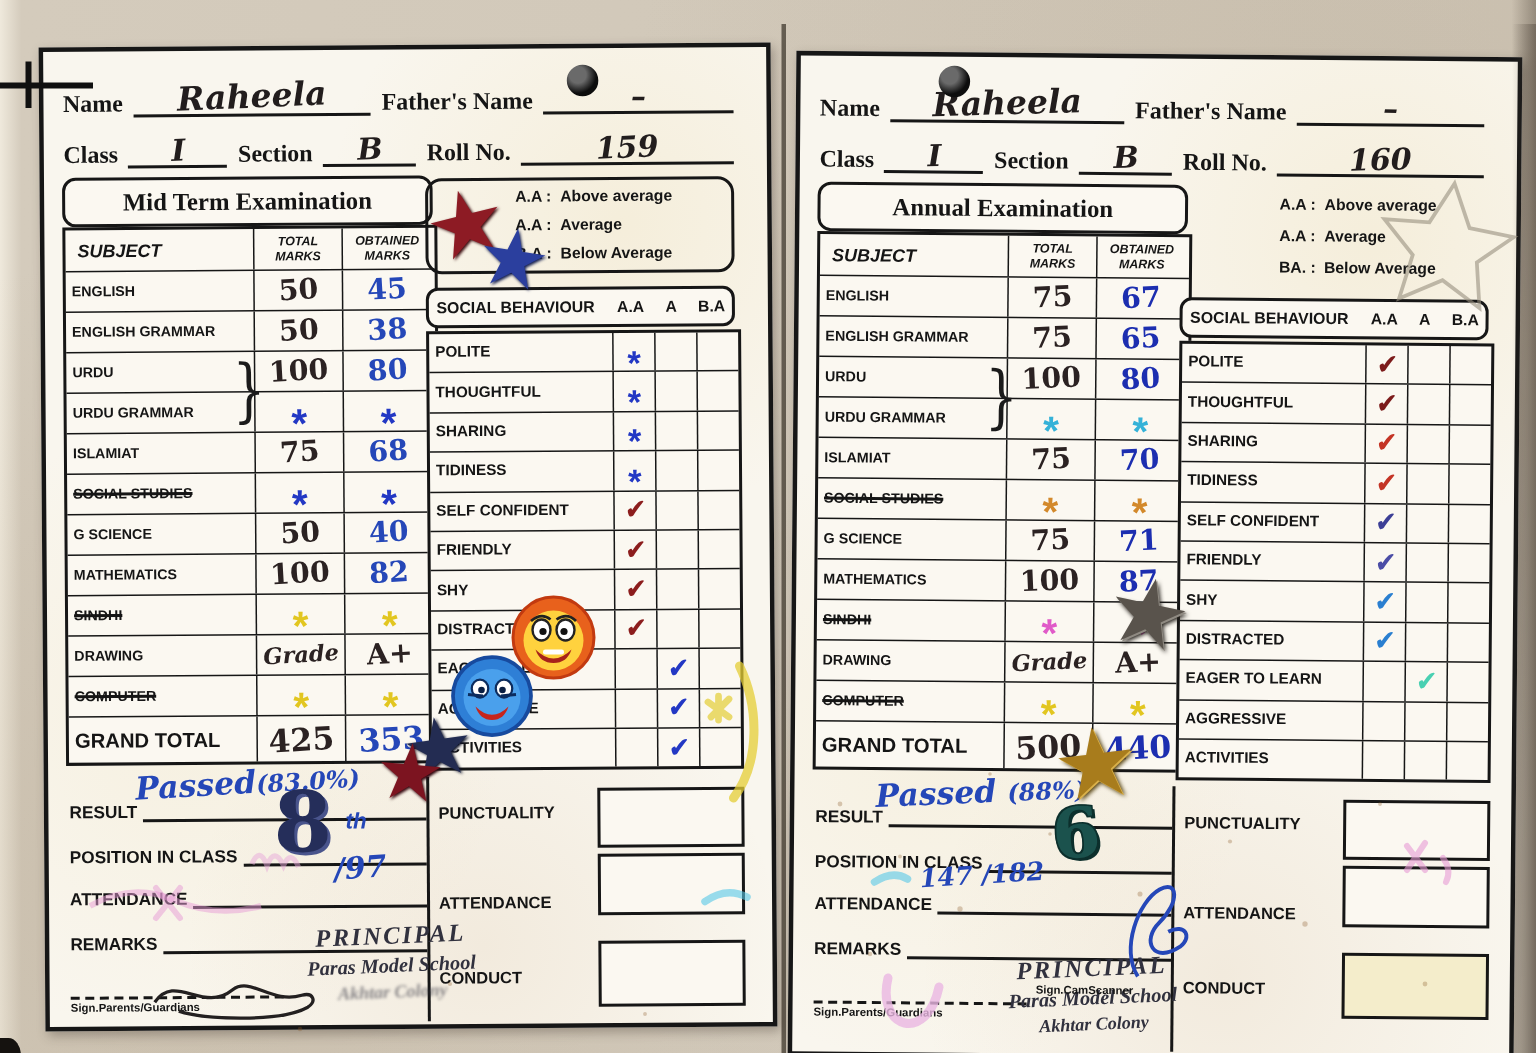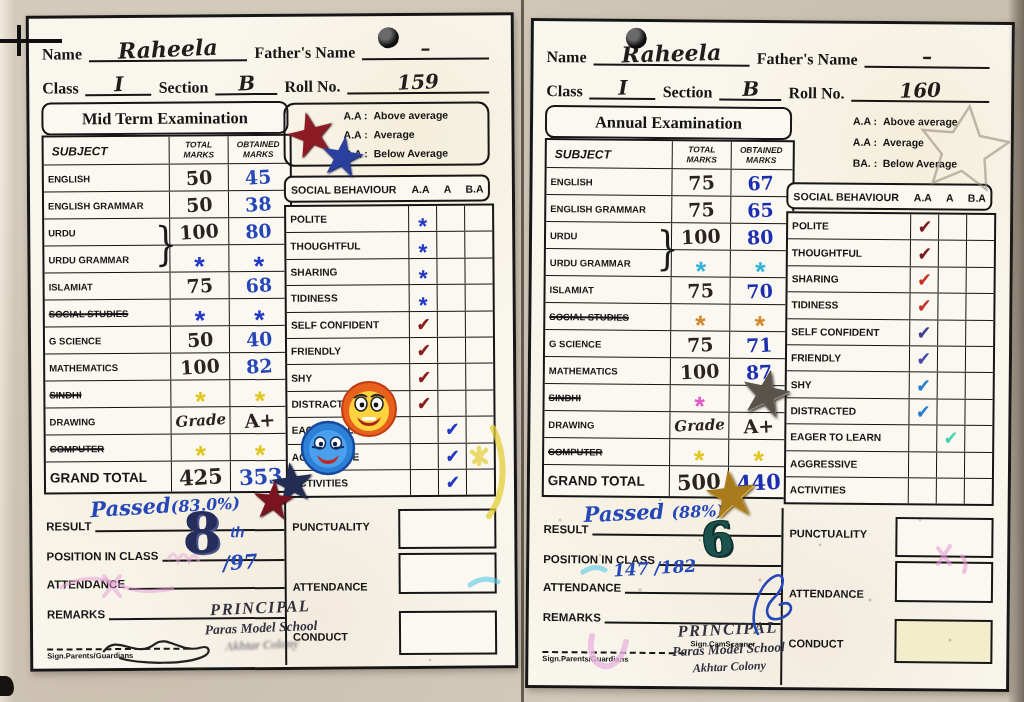--- a/index.html
+++ b/index.html
@@ -3,21 +3,21 @@
 <meta charset="utf-8">
 <style>
   html,body{margin:0;padding:0;}
   body{width:1024px;height:702px;overflow:hidden;position:relative;
        font-family:"Liberation Sans",sans-serif;color:#151515;
        background:
          radial-gradient(circle at 12% 85%, rgba(160,140,110,.20), transparent 40%),
          radial-gradient(circle at 88% 15%, rgba(160,140,110,.15), transparent 45%),
          linear-gradient(90deg,#efe9dc 0,#d4cbbc 1.4%,#cfc6b7 98.4%,#938a7d 100%),
          #cfc6b7;}
-  .scene{position:absolute;inset:0;}
+  .scene{position:absolute;inset:0;margin-top:16px;}
   .fold{position:absolute;left:521px;top:0;width:3px;height:702px;background:#40392f;opacity:.75;z-index:1;}
   .reg-h{position:absolute;left:0;top:39px;width:62px;height:4px;background:#101010;z-index:3;}
   .reg-v{position:absolute;left:17px;top:25px;width:4px;height:31px;background:#101010;z-index:3;}
   .edge-shadow{position:absolute;right:0;top:0;width:16px;height:702px;background:linear-gradient(90deg,transparent,rgba(70,60,50,.4));z-index:4;}
   .blob{position:absolute;left:0;top:676px;width:14px;height:20px;background:#15120f;border-radius:0 60% 40% 0;z-index:4;}
 
   .card{position:absolute;background:#f9f6ee;border:3px solid #161616;box-sizing:content-box;z-index:2;
         box-shadow:2px 3px 7px rgba(60,50,40,.35);}
   .card::before{content:"";position:absolute;inset:0;pointer-events:none;
         background:

